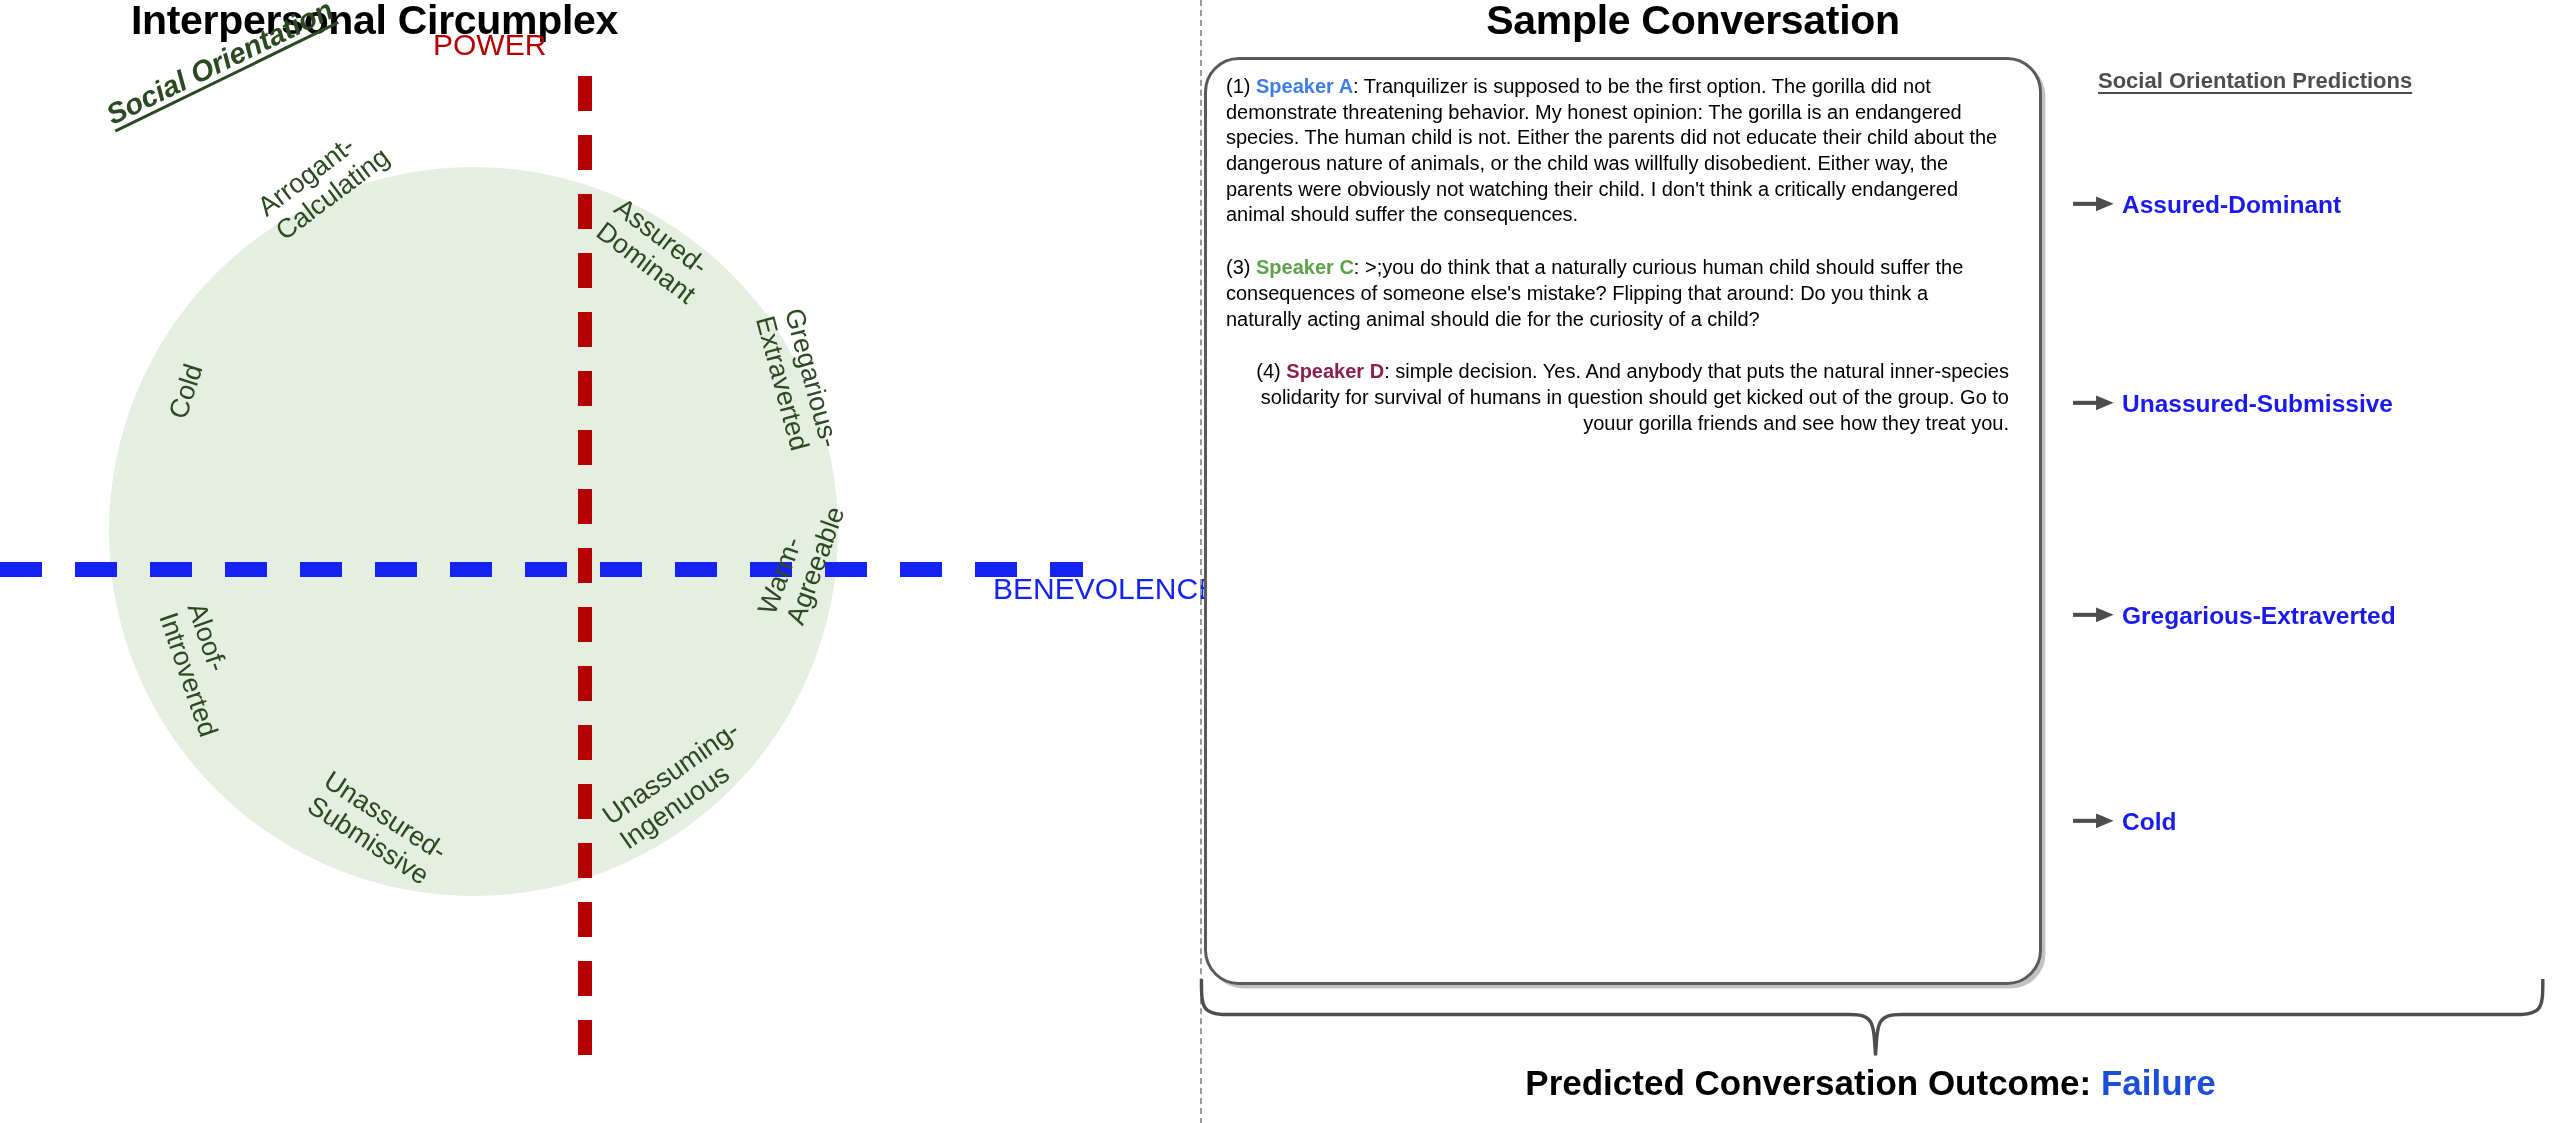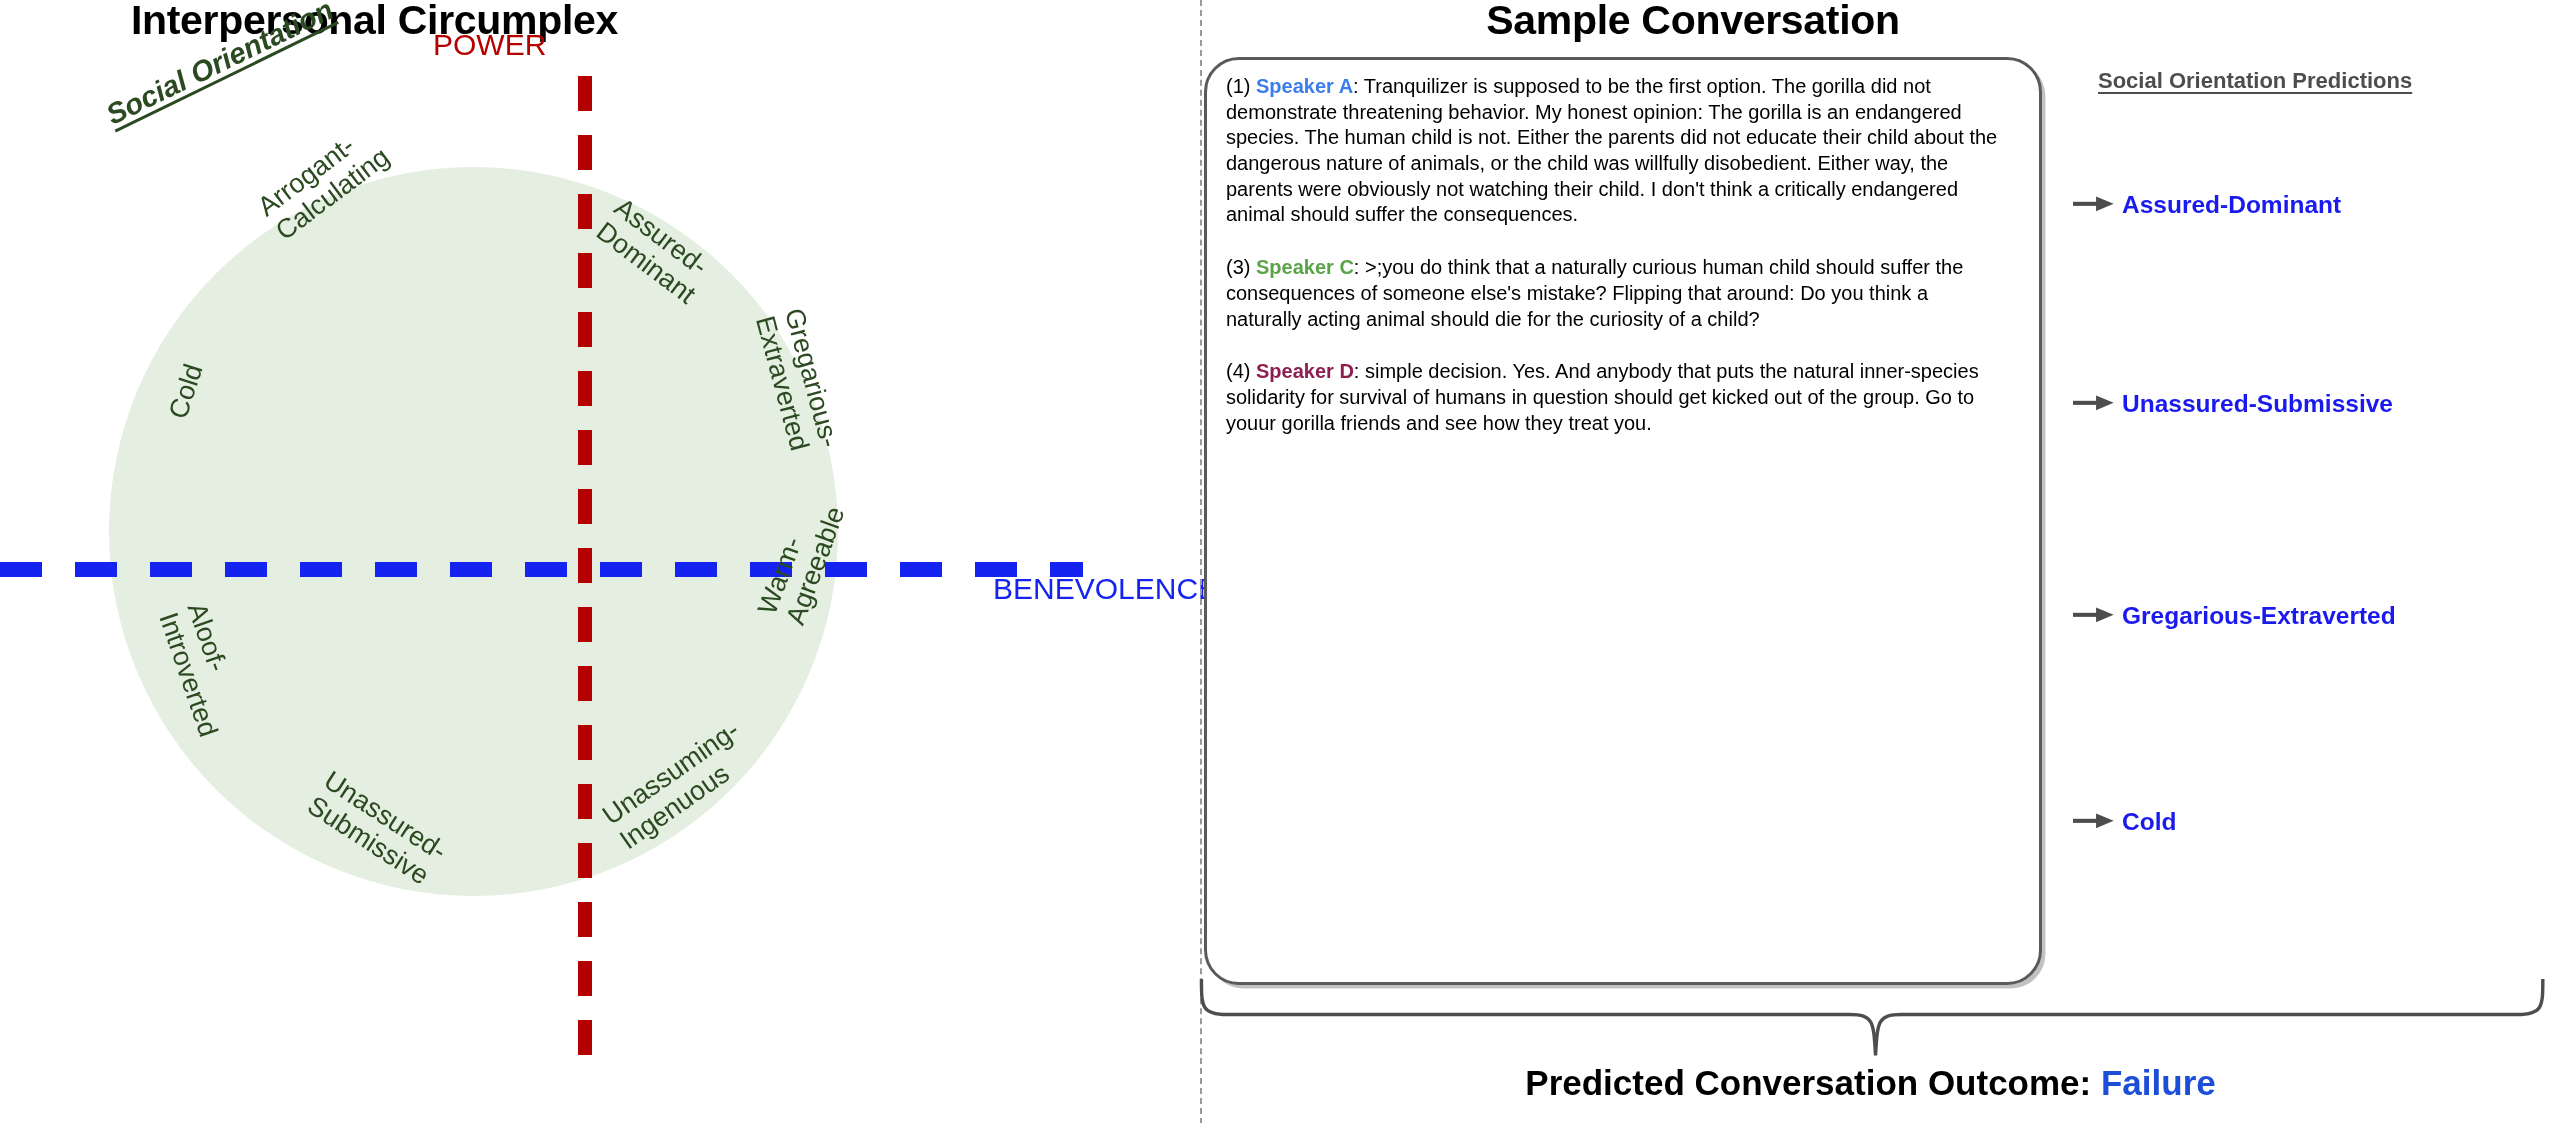--- a/index.html
+++ b/index.html
@@ -83,21 +83,21 @@
     box-sizing:border-box;background:#ffffff;
     box-shadow:4.1px 4.1px 0 -0.7px rgba(120,120,120,.45);
   }
 
   #utterances{
     position:absolute;left:23px;top:74px;width:783px;
   }
   .utterance{
     font-size:20px;line-height:1.285;color:#000000;margin-bottom:27px;
   }
-  .utterance:last-child{margin-bottom:13px;}
+  .utterance:last-child{margin-bottom:13px;text-align:right;}
   .spk{font-weight:bold;}
 
   
   #predictions-title{
     left:879px;top:68px;
     font-size:22px;font-weight:bold;color:#4d4d4d;
     text-decoration:underline;text-underline-offset:4.1px;
     text-decoration-thickness:2px;
     margin-left:16px;
   }

